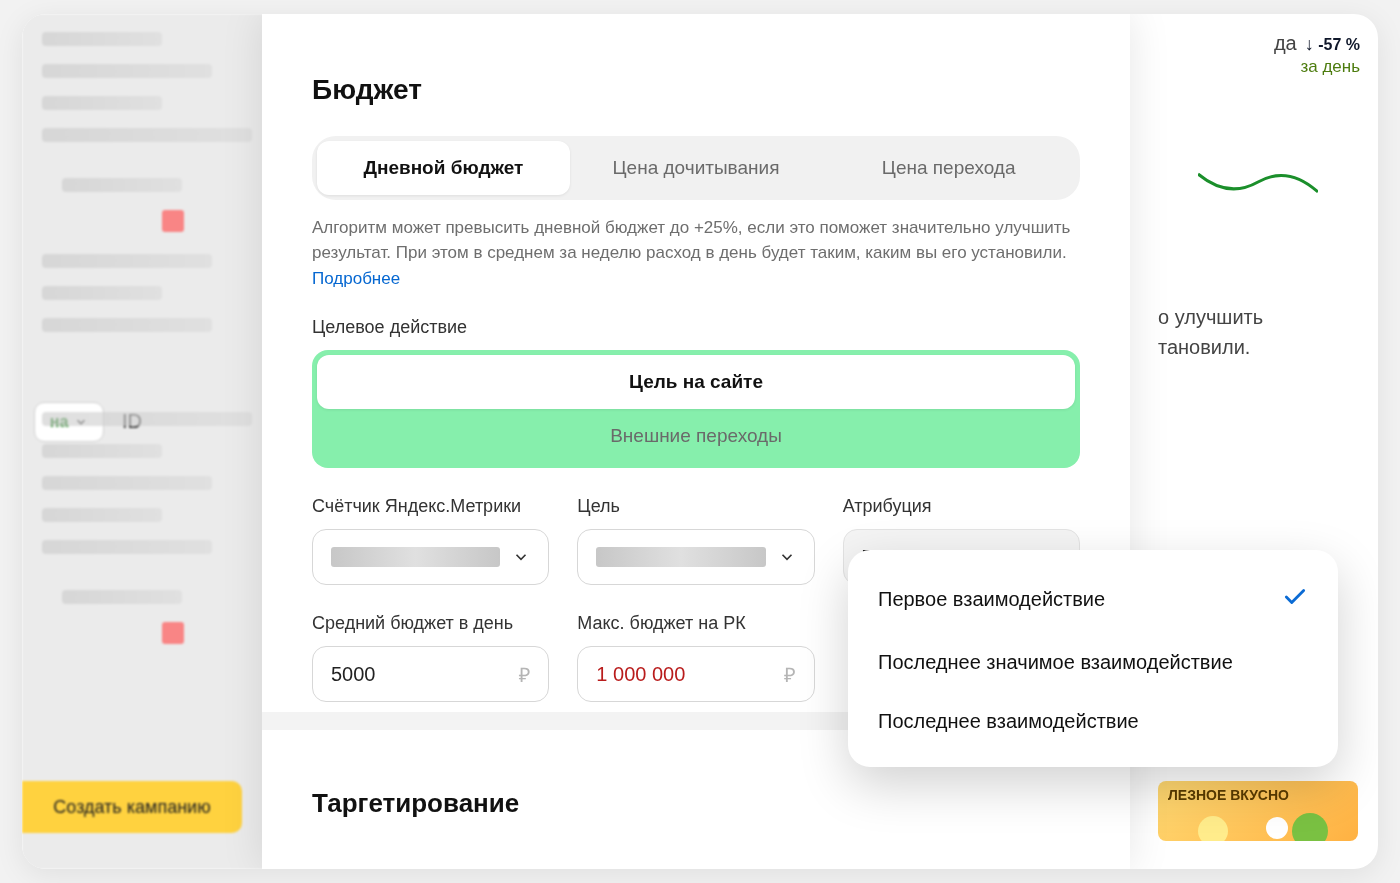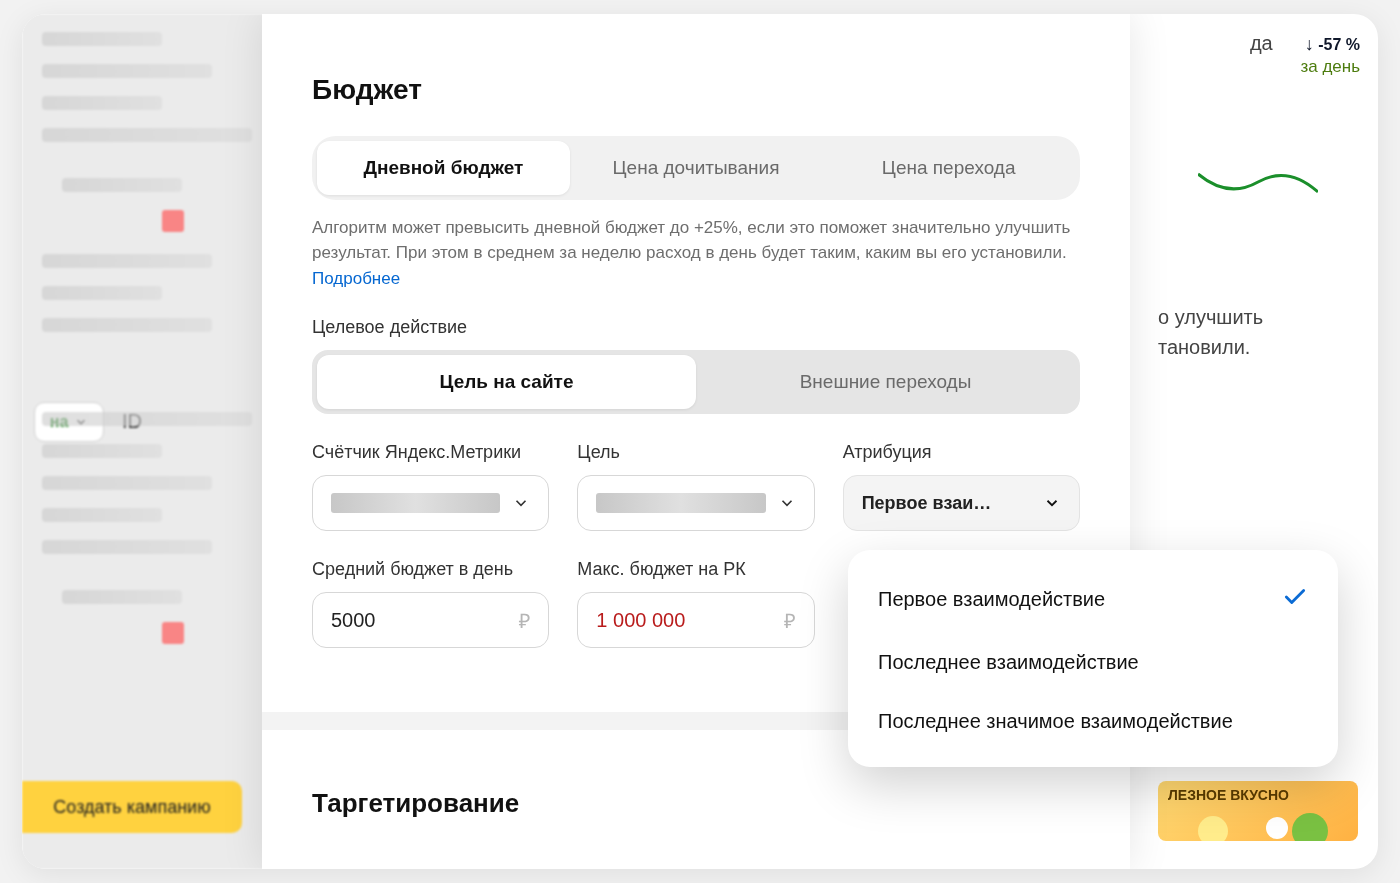--- a/index.html
+++ b/index.html
@@ -101,21 +101,21 @@
   .seg .seg-item.active{
     background:#fff; color:#111; font-weight:700;
     box-shadow:0 1px 3px rgba(0,0,0,0.08);
   }
   .helper{
     font-size:17px;color:#6e6e6e;line-height:1.45;margin-bottom:4px;
   }
   .link{color:#0567d1;font-size:17px;cursor:pointer;display:inline-block;margin-bottom:28px;}
 
   .field-label{font-size:18px;color:#333;margin-bottom:12px;}
-  .seg2{display:flex;width:100%;background:#e5e5e5;border-radius:16px;padding:5px;margin-bottom:28px;}
+  .seg2{display:flex;width:100%;background:#86efac;border-radius:16px;padding:5px;margin-bottom:28px;flex-direction:column;}
   .seg2 .seg-item{flex:1;text-align:center;padding:16px 8px;font-size:19px;color:#6a6a6a;border-radius:12px;cursor:pointer;}
   .seg2 .seg-item.active{background:#fff;color:#111;font-weight:700;box-shadow:0 1px 3px rgba(0,0,0,0.08);}
 
   .row3{display:flex;gap:28px;margin-bottom:28px;}
   .col{flex:1;min-width:0;}
   .select{
     display:flex;align-items:center;justify-content:space-between;
     border:1px solid #d7d7d7;border-radius:14px;height:56px;padding:0 18px;
     font-size:18px;color:#222;cursor:pointer;background:#fff;
   }
@@ -182,21 +182,21 @@
     <div class="fake-line med"></div>
     <div class="fake-line short"></div>
     <div class="fake-line med"></div>
     <div style="margin:10px 20px"><span class="fake-line short" style="display:inline-block;vertical-align:middle;"></span><span class="red-blob"></span></div>
     <div class="create-btn">
       <span>Создать кампанию</span>
     </div>
   </div>
 
   <div class="bg-top-right">
-    <div style="display:flex;justify-content:flex-end;align-items:baseline;gap:32px;">
+    <div style="display:flex;justify-content:flex-end;align-items:baseline;gap:8px;">
       <span style="color:#444;font-size:20px;">да</span>
       <span class="delta"><span class="arrow">↓</span> <span>-57 %</span></span>
     </div>
     <div class="sub">за день</div>
   </div>
   <svg class="bg-sparkline" viewBox="0 0 120 40">
       <path d="M0 10 Q30 35 60 18 T120 28" fill="none" stroke="#1b8f2b" stroke-width="3"></path>
     </svg>
 
   <div class="bg-right-text">
@@ -285,20 +285,20 @@
   <div class="dropdown">
     <div class="opt">
       <span>Первое взаимодействие</span>
       <span class="check">
         <svg viewBox="0 0 24 24" fill="none" stroke="#0b6bd4" stroke-width="2.6" stroke-linecap="round" stroke-linejoin="round">
             <polyline points="20 6 9 17 4 12"></polyline>
           </svg>
       </span>
     </div>
     <div class="opt">
+      <span>Последнее значимое взаимодействие</span>
+    </div>
+    <div class="opt">
       <span>Последнее взаимодействие</span>
     </div>
-    <div class="opt">
-      <span>Последнее значимое взаимодействие</span>
-    </div>
   </div>
 
 </div>
 
 </body></html>

